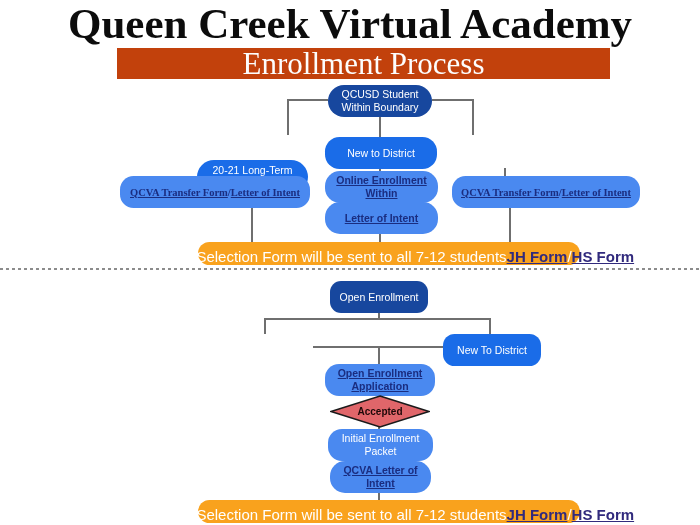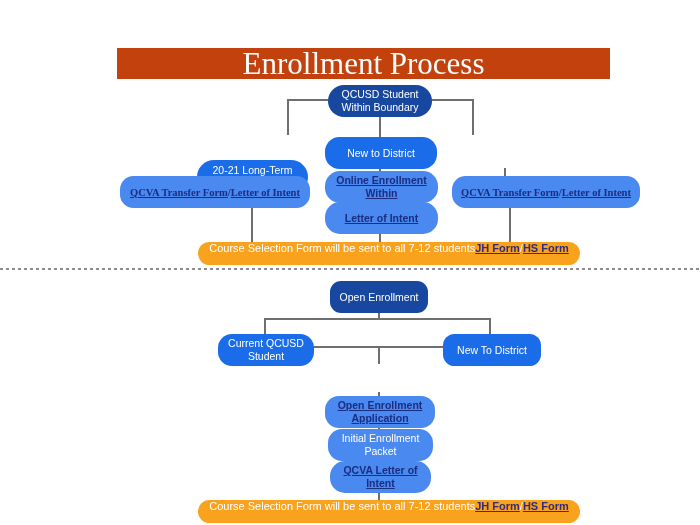--- a/index.html
+++ b/index.html
@@ -21,39 +21,40 @@
   .light{background:#4A89F0;}
   .nowrap{white-space:nowrap;font-family:Liberation Serif, serif;}
   .link{color:#1A2D80;text-decoration:underline;cursor:pointer;font-weight:600;}
   .sep{color:#1A2D80;font-weight:600;}
 
   
   .line{position:absolute;background:#6F6F6F;}
 
   
   .obanner{position:absolute;background:#F9A21D;border-radius:12px;color:#fff;
-    display:flex;align-items:flex-start;justify-content:center;font-size:11px;font-weight:500;white-space:nowrap;}
+    display:flex;align-items:flex-end;justify-content:center;font-size:15px;font-weight:500;white-space:nowrap;}
   .obanner .blink{color:#312A7D;font-weight:700;text-decoration:underline;cursor:pointer;}
   .obanner .osep{color:#fff;}
 
   
   .divider{position:absolute;left:0;top:268px;width:700px;height:2px;
     background:repeating-linear-gradient(90deg,#8c8c8c 0 3px,transparent 3px 6px);}
 
   
   .diamond{position:absolute;left:330px;top:395px;width:100px;height:33px;}
   .diamond svg{position:absolute;left:0;top:0;}
   .diamond-label{position:absolute;left:0;top:0;width:100%;height:100%;display:flex;align-items:center;justify-content:center;
     font-size:10px;font-weight:700;color:#1d0808;}
 </style>
 </head>
 <body>
 
 <div id="stage">
 
+  <div class="page-title">Queen Creek Virtual Academy</div>
   <div class="subtitle-bar">
     <span>Enrollment Process</span>
   </div>
 
   <div class="line" style="left:288px;top:99px;width:40px;height:2px;"></div>
   <div class="line" style="left:287px;top:99px;width:2px;height:36px;"></div>
   <div class="line" style="left:432px;top:99px;width:42px;height:2px;"></div>
   <div class="line" style="left:472px;top:99px;width:2px;height:36px;"></div>
   <div class="line" style="left:379px;top:117px;width:2px;height:21px;"></div>
   <div class="line" style="left:251px;top:168px;width:2px;height:9px;"></div>
@@ -113,32 +114,35 @@
   <div class="line" style="left:378px;top:346px;width:2px;height:18px;"></div>
   <div class="line" style="left:378px;top:392px;width:2px;height:5px;"></div>
   <div class="line" style="left:378px;top:427px;width:2px;height:4px;"></div>
   <div class="line" style="left:378px;top:456px;width:2px;height:6px;"></div>
   <div class="line" style="left:378px;top:491px;width:2px;height:10px;"></div>
 
   <div class="node dark" style="left:330px;top:281px;width:98px;height:22px;border-radius:11px;">
     <span>Open Enrollment</span>
   </div>
 
-  <div class="node blue" style="left:218px;top:334px;width:96px;height:28px;border-radius:14px;">
-    <span>Current QCUSD Student</span>
-  </div>
 
   <div class="node blue" style="left:443px;top:334px;width:98px;height:23px;border-radius:11.5px;">
     <span>New To District</span>
   </div>
 
-  <div class="node light" style="left:325px;top:364px;width:110px;height:28px;border-radius:14px;margin-top:32px;">
+  <div class="node light" style="left:325px;top:364px;width:110px;height:28px;border-radius:14px;">
     <a class="link">Open Enrollment Application</a>
   </div>
 
+  <div class="diamond">
+    <svg width="100" height="33" viewBox="0 0 100 33">
+      <polygon points="50,1 99,16.5 50,32 1,16.5" fill="#E0666A" stroke="#1a1a1a" stroke-width="1.6"></polygon>
+    </svg>
+    <span class="diamond-label">Accepted</span>
+  </div>
 
   <div class="node light" style="left:330px;top:461px;width:101px;height:30px;border-radius:15px;">
     <a class="link">QCVA Letter of Intent</a>
   </div>
 
   <div class="node light" style="left:328px;top:429px;width:105px;height:28px;border-radius:14px;">
     <span>Initial Enrollment Packet</span>
   </div>
 
   <div class="obanner" style="left:198px;top:500px;width:382px;height:23px;">

